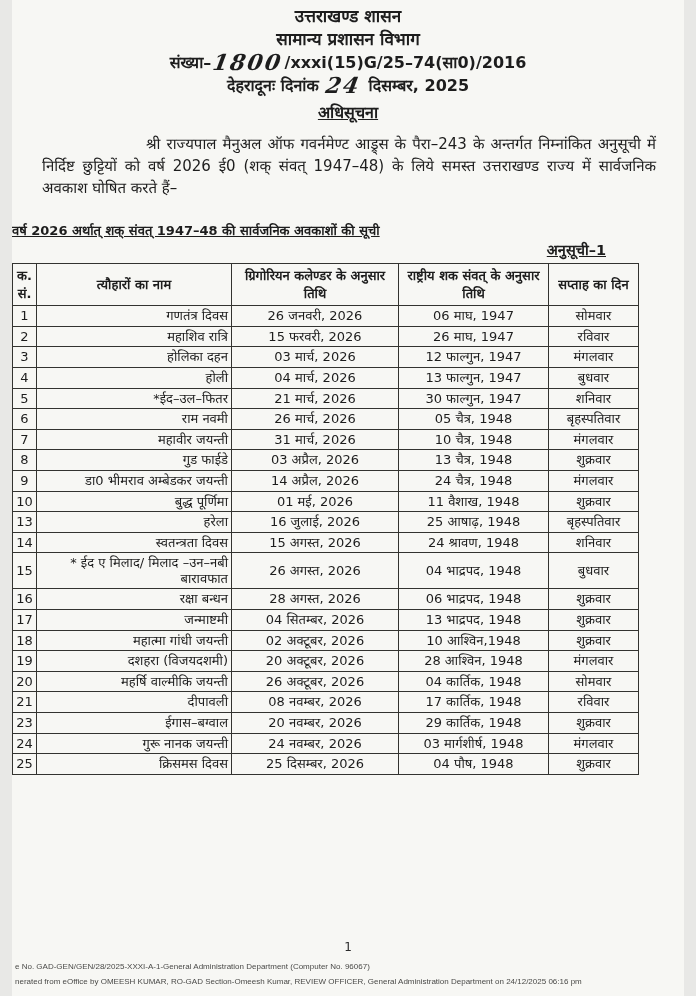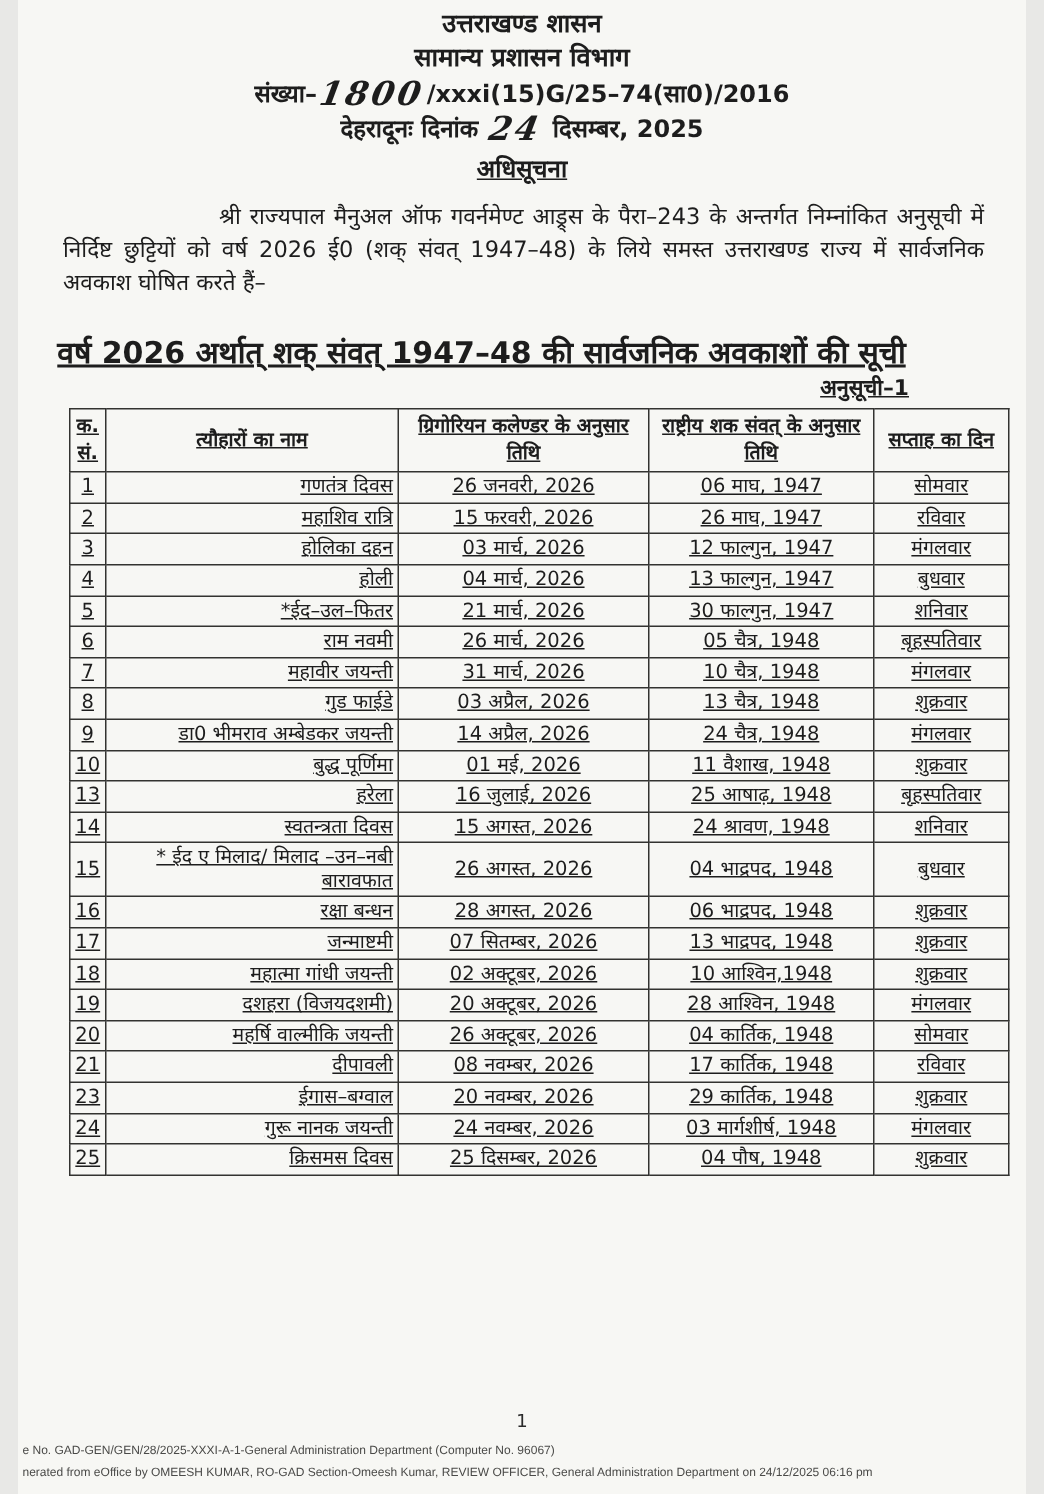--- a/index.html
+++ b/index.html
@@ -53,42 +53,40 @@
   .notif-heading span { text-decoration: underline; }
   .para {
     margin: 10px 28px 0 30px;
     font-size: 15px;
     line-height: 1.48;
     text-align: justify;
     text-indent: 104px;
   }
   .list-title {
     margin-top: 22px;
-    text-align: center;
-    font-size: 20px;
+    text-align: left;
+    font-size: 13px;
     font-weight: bold;
     padding-right: 54px;
   }
   .list-title span { text-decoration: underline; }
   .schedule-label {
     text-align: right;
     margin-right: 78px;
     font-size: 14.5px;
     font-weight: bold;
     line-height: 1.3;
     margin-top: 2px;
   }
   .schedule-label span { text-decoration: underline; }
   table.holiday-table {
     border-collapse: collapse;
     table-layout: fixed;
     width: 626px;
-    margin-left: 34px;
     margin-top: 3px;
-    text-decoration: underline;
   }
   .holiday-table th, .holiday-table td {
     border: 1.4px solid #333330;
     overflow: hidden;
   }
   .holiday-table th {
     font-size: 13px;
     font-weight: bold;
     padding: 3px 2px;
     line-height: 1.35;
@@ -262,21 +260,21 @@
         <tr>
           <td class="c-sn">16</td>
           <td class="c-name">रक्षा बन्धन</td>
           <td class="c-gregorian">28 अगस्त, 2026</td>
           <td class="c-shaka">06 भाद्रपद, 1948</td>
           <td class="c-day">शुक्रवार</td>
         </tr>
         <tr>
           <td class="c-sn">17</td>
           <td class="c-name">जन्माष्टमी</td>
-          <td class="c-gregorian">07 सितम्बर, 2026</td>
+          <td class="c-gregorian">04 सितम्बर, 2026</td>
           <td class="c-shaka">13 भाद्रपद, 1948</td>
           <td class="c-day">शुक्रवार</td>
         </tr>
         <tr>
           <td class="c-sn">18</td>
           <td class="c-name">महात्मा गांधी जयन्ती</td>
           <td class="c-gregorian">02 अक्टूबर, 2026</td>
           <td class="c-shaka">10 आश्विन,1948</td>
           <td class="c-day">शुक्रवार</td>
         </tr>

